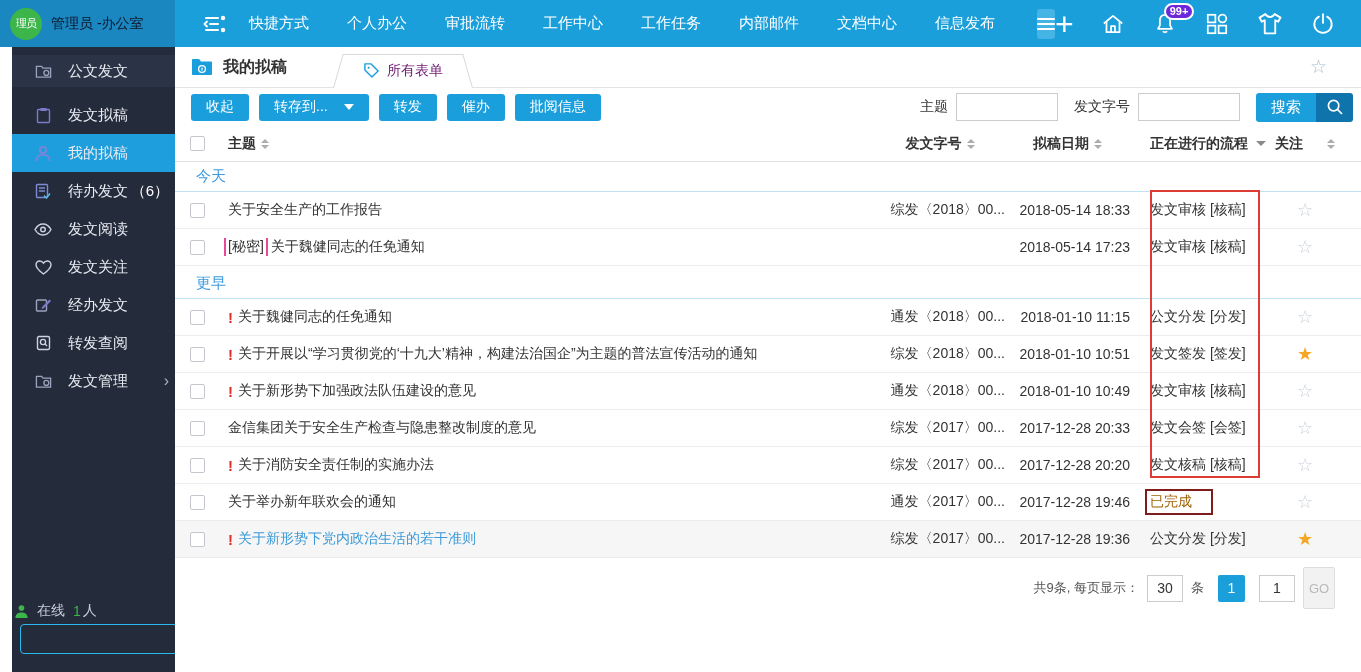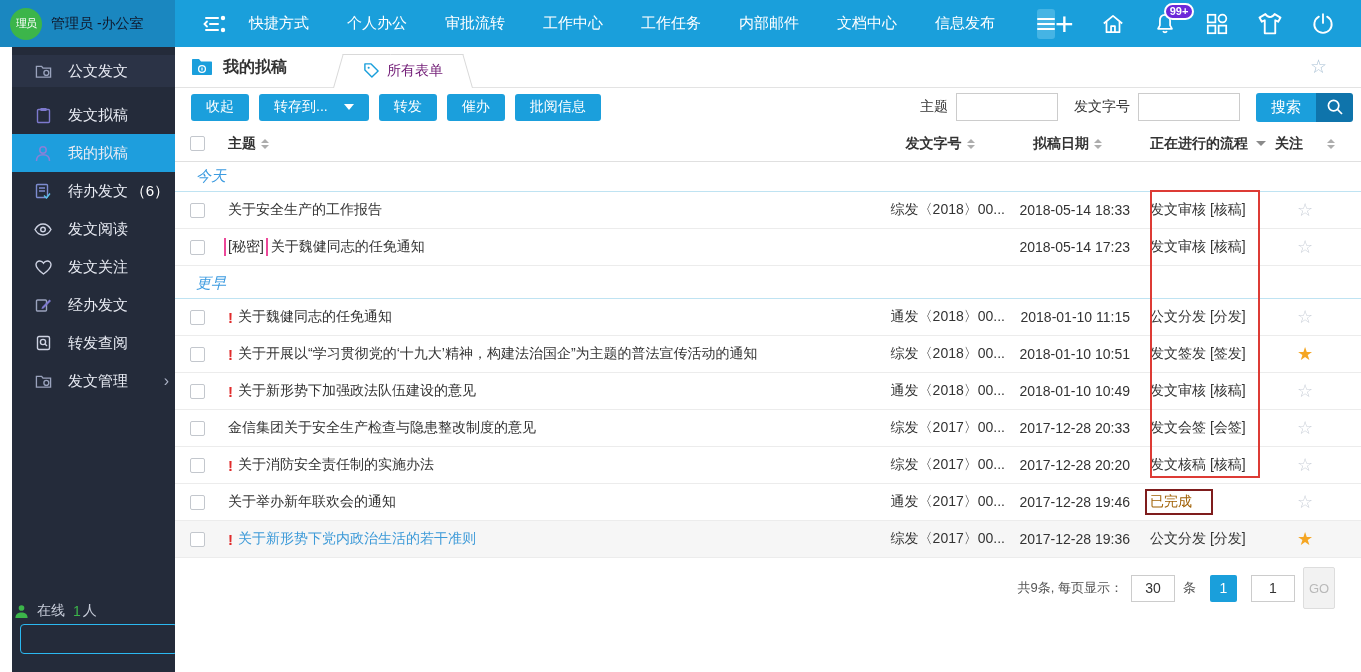--- a/index.html
+++ b/index.html
@@ -54,21 +54,21 @@
   .tb-label { font-size:14px; color:#333; margin-right:8px; }
   .tb-input { width:102px; height:28px; border:1px solid #ccc; margin-right:16px; outline:none; padding:0 6px; font-size:13px; font-family:inherit; }
   .search-btn { display:flex; height:29px; border-radius:3px; overflow:hidden; cursor:pointer; margin-right:0; }
   .search-btn .txt { background:#1b9fdc; color:#fff; font-size:15px; display:flex; align-items:center; padding:0 15px; }
   .search-btn .mag { background:#0f74ab; width:37px; display:flex; align-items:center; justify-content:center; }
 
   
   .thead { height:36px; display:flex; align-items:center; border-bottom:1px solid #e0e0e0; font-weight:bold; font-size:14px; color:#333; }
   .trow { height:37px; display:flex; align-items:center; border-bottom:1px solid #ececec; font-size:14px; color:#333; }
   .trow.shaded { background:#f6f6f6; }
-  .group-row { display:flex; align-items:flex-end; padding:0 0 5px 21px; border-bottom:1px solid #bfe3f2;font-style:italic; }
+  .group-row { display:flex; align-items:flex-end; padding:0 0 5px 21px; border-bottom:1px solid #bfe3f2; }
   .group-row.g1 { height:30px; } .group-row.g2 { height:33px; }
   .group-label { color:#3c9be0; font-size:15px; }
   .cell { display:flex; align-items:center; }
   .col-check { width:45px; padding-left:15px; flex:0 0 45px; }
   .col-title { flex:1; padding-left:8px; overflow:hidden; white-space:nowrap; }
   .col-docno { width:130px; flex:0 0 130px; justify-content:flex-end; text-align:right; }
   .col-date  { width:125px; flex:0 0 125px; justify-content:flex-end; text-align:right; }
   .col-flow  { width:145px; flex:0 0 145px; padding-left:20px; }
   .col-star  { width:60px; flex:0 0 60px; margin-right:26px; justify-content:center; }
   .thead .col-docno, .thead .col-date { justify-content:center; text-align:center; }
@@ -84,21 +84,21 @@
   .title-text.link { color:#3d9ad8; }
   .secret-tag { border:2px solid #ec4899; padding:0 2px; margin:-2px 3px -2px -4px; display:inline-block; }
   .flow-done { color:#a16207; border:2px solid #7f1d1d; display:inline-block; padding:2px 19px 2px 3px; margin:-4px 0 -4px -5px; }
   .star { font-size:18px; line-height:1; cursor:pointer; }
   .star.outline { color:#c9cfd8; }
   .star.filled { color:#f5a623; }
   .flow-annotation { position:absolute; left:975px; top:143px; width:110px; height:288px; border:2px solid #dd3b35; pointer-events:none; }
 
   
   .pagination { display:flex; align-items:center; justify-content:flex-end; margin-top:9px; padding-right:26px; gap:8px; font-size:13px; color:#555; }
-  .pg-input { width:44px; height:27px; border:1px solid #ccc; text-align:center; font-size:14px; color:#333; outline:none; font-family:inherit; }
+  .pg-input { width:36px; height:27px; border:1px solid #ccc; text-align:center; font-size:14px; color:#333; outline:none; font-family:inherit; }
   .pg-current { width:27px; height:27px; background:#1a9fdb; color:#fff; display:flex; align-items:center; justify-content:center; border-radius:2px; font-size:14px; cursor:pointer; margin-left:6px; margin-right:6px; }
   .pg-go { width:32px; height:42px; background:#f2f2f2; border:1px solid #ddd; color:#b9b9b9; font-size:13px; display:flex; align-items:center; justify-content:center; border-radius:2px; cursor:pointer; }
   svg { display:block; }
 </style>
 </head>
 <body>
 
 <div class="app">
 
   <header class="topbar">

